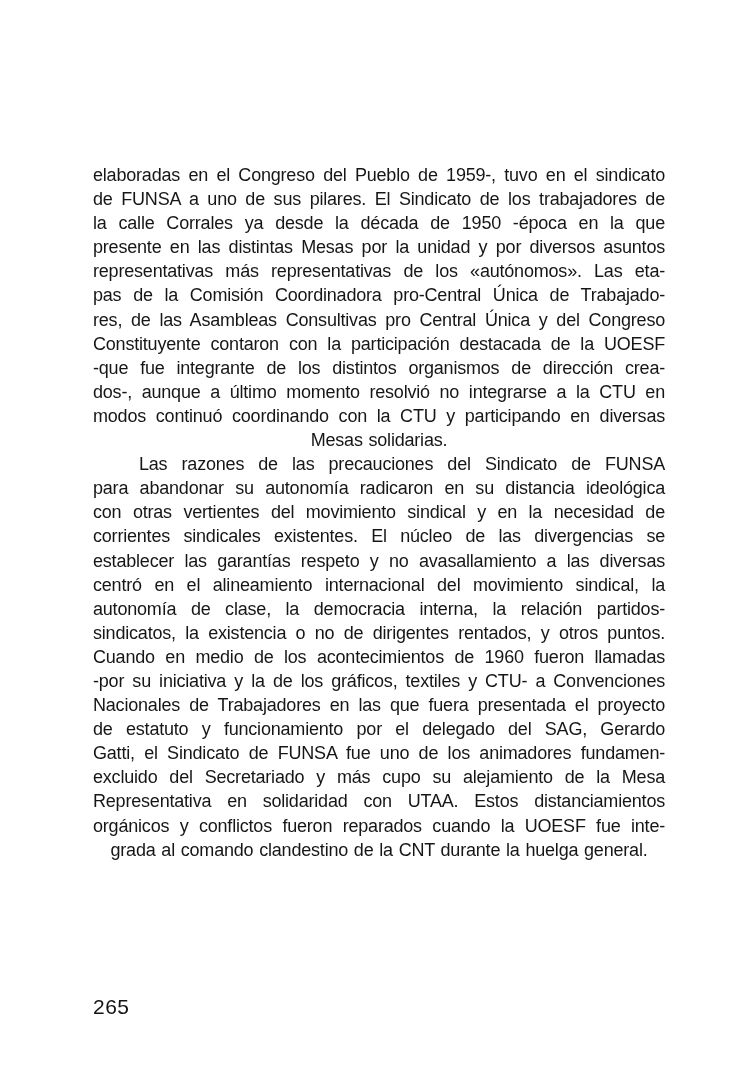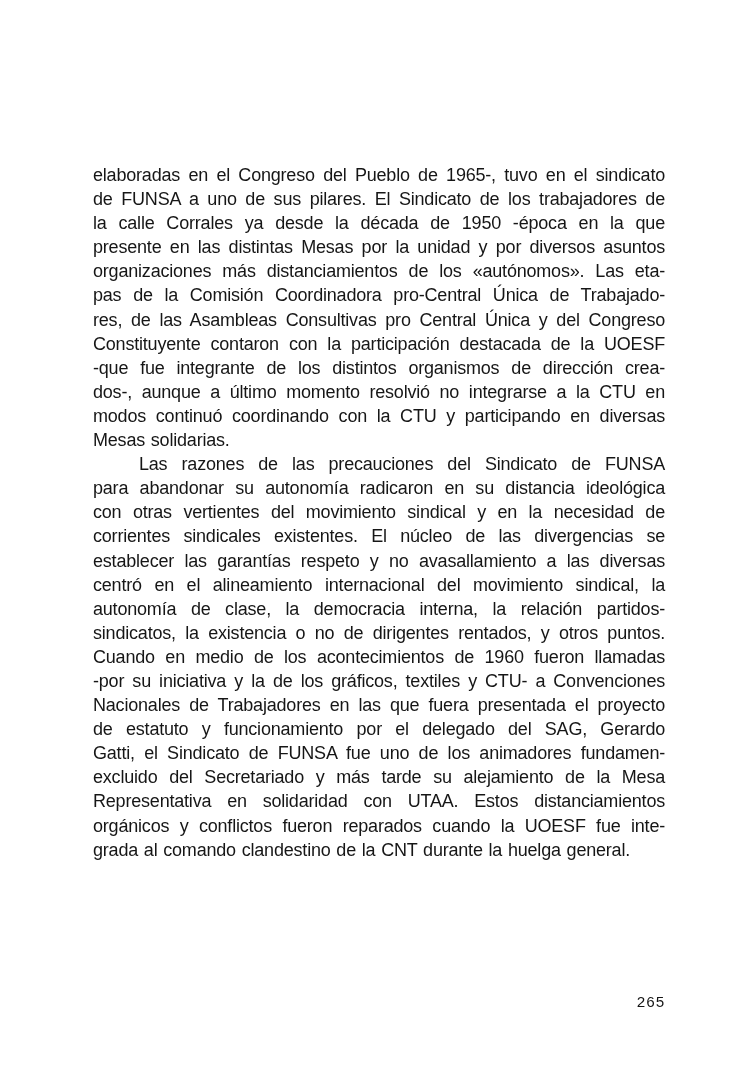--- a/index.html
+++ b/index.html
@@ -26,71 +26,71 @@
     left: 93px;
     top: 163px;
     width: 572px;
     color: #161616;
     font-size: 18px;
     line-height: 24.1px;
     letter-spacing: -0.2px;
     word-spacing: 1px;
   }
   .line {
-    text-align: left;
+    text-align: center;
     white-space: normal;
   }
   .line.j {
     text-align: justify;
     text-align-last: justify;
   }
   .line.ind {
     text-indent: 46px;
   }
   .page-number {
     position: absolute;
     left: 93px;
     top: 995px;
     width: 572px;
-    text-align: right;
-    font-family: Liberation Mono, monospace;
-    font-size: 15px;
+    text-align: left;
+    font-family: Liberation Sans, sans-serif;
+    font-size: 21px;
     color: #141414;
     letter-spacing: 0.5px;
   }
 </style>
 </head>
 <body>
 
 <div class="scan-page">
   <div class="text-block">
-      <div class="line j">elaboradas en el Congreso del Pueblo de 1965-, tuvo en el sindicato</div>
+      <div class="line j">elaboradas en el Congreso del Pueblo de 1959-, tuvo en el sindicato</div>
       <div class="line j">de FUNSA a uno de sus pilares. El Sindicato de los trabajadores de</div>
       <div class="line j">la calle Corrales ya desde la década de 1950 -época en la que</div>
       <div class="line j">presente en las distintas Mesas por la unidad y por diversos asuntos</div>
-      <div class="line j">organizaciones más distanciamientos de los «autónomos». Las eta-</div>
+      <div class="line j">representativas más representativas de los «autónomos». Las eta-</div>
       <div class="line j">pas de la Comisión Coordinadora pro-Central Única de Trabajado-</div>
       <div class="line j">res, de las Asambleas Consultivas pro Central Única y del Congreso</div>
       <div class="line j">Constituyente contaron con la participación destacada de la UOESF</div>
       <div class="line j">-que fue integrante de los distintos organismos de dirección crea-</div>
       <div class="line j">dos-, aunque a último momento resolvió no integrarse a la CTU en</div>
       <div class="line j">modos continuó coordinando con la CTU y participando en diversas</div>
       <div class="line">Mesas solidarias.</div>
       <div class="line j ind">Las razones de las precauciones del Sindicato de FUNSA</div>
       <div class="line j">para abandonar su autonomía radicaron en su distancia ideológica</div>
       <div class="line j">con otras vertientes del movimiento sindical y en la necesidad de</div>
       <div class="line j">corrientes sindicales existentes. El núcleo de las divergencias se</div>
       <div class="line j">establecer las garantías respeto y no avasallamiento a las diversas</div>
       <div class="line j">centró en el alineamiento internacional del movimiento sindical, la</div>
       <div class="line j">autonomía de clase, la democracia interna, la relación partidos-</div>
       <div class="line j">sindicatos, la existencia o no de dirigentes rentados, y otros puntos.</div>
       <div class="line j">Cuando en medio de los acontecimientos de 1960 fueron llamadas</div>
       <div class="line j">-por su iniciativa y la de los gráficos, textiles y CTU- a Convenciones</div>
       <div class="line j">Nacionales de Trabajadores en las que fuera presentada el proyecto</div>
       <div class="line j">de estatuto y funcionamiento por el delegado del SAG, Gerardo</div>
       <div class="line j">Gatti, el Sindicato de FUNSA fue uno de los animadores fundamen-</div>
-      <div class="line j">excluido del Secretariado y más tarde su alejamiento de la Mesa</div>
+      <div class="line j">excluido del Secretariado y más cupo su alejamiento de la Mesa</div>
       <div class="line j">Representativa en solidaridad con UTAA. Estos distanciamientos</div>
       <div class="line j">orgánicos y conflictos fueron reparados cuando la UOESF fue inte-</div>
       <div class="line">grada al comando clandestino de la CNT durante la huelga general.</div>
     </div>
   <div class="page-number">265</div>
 </div>
 
 </body></html>

